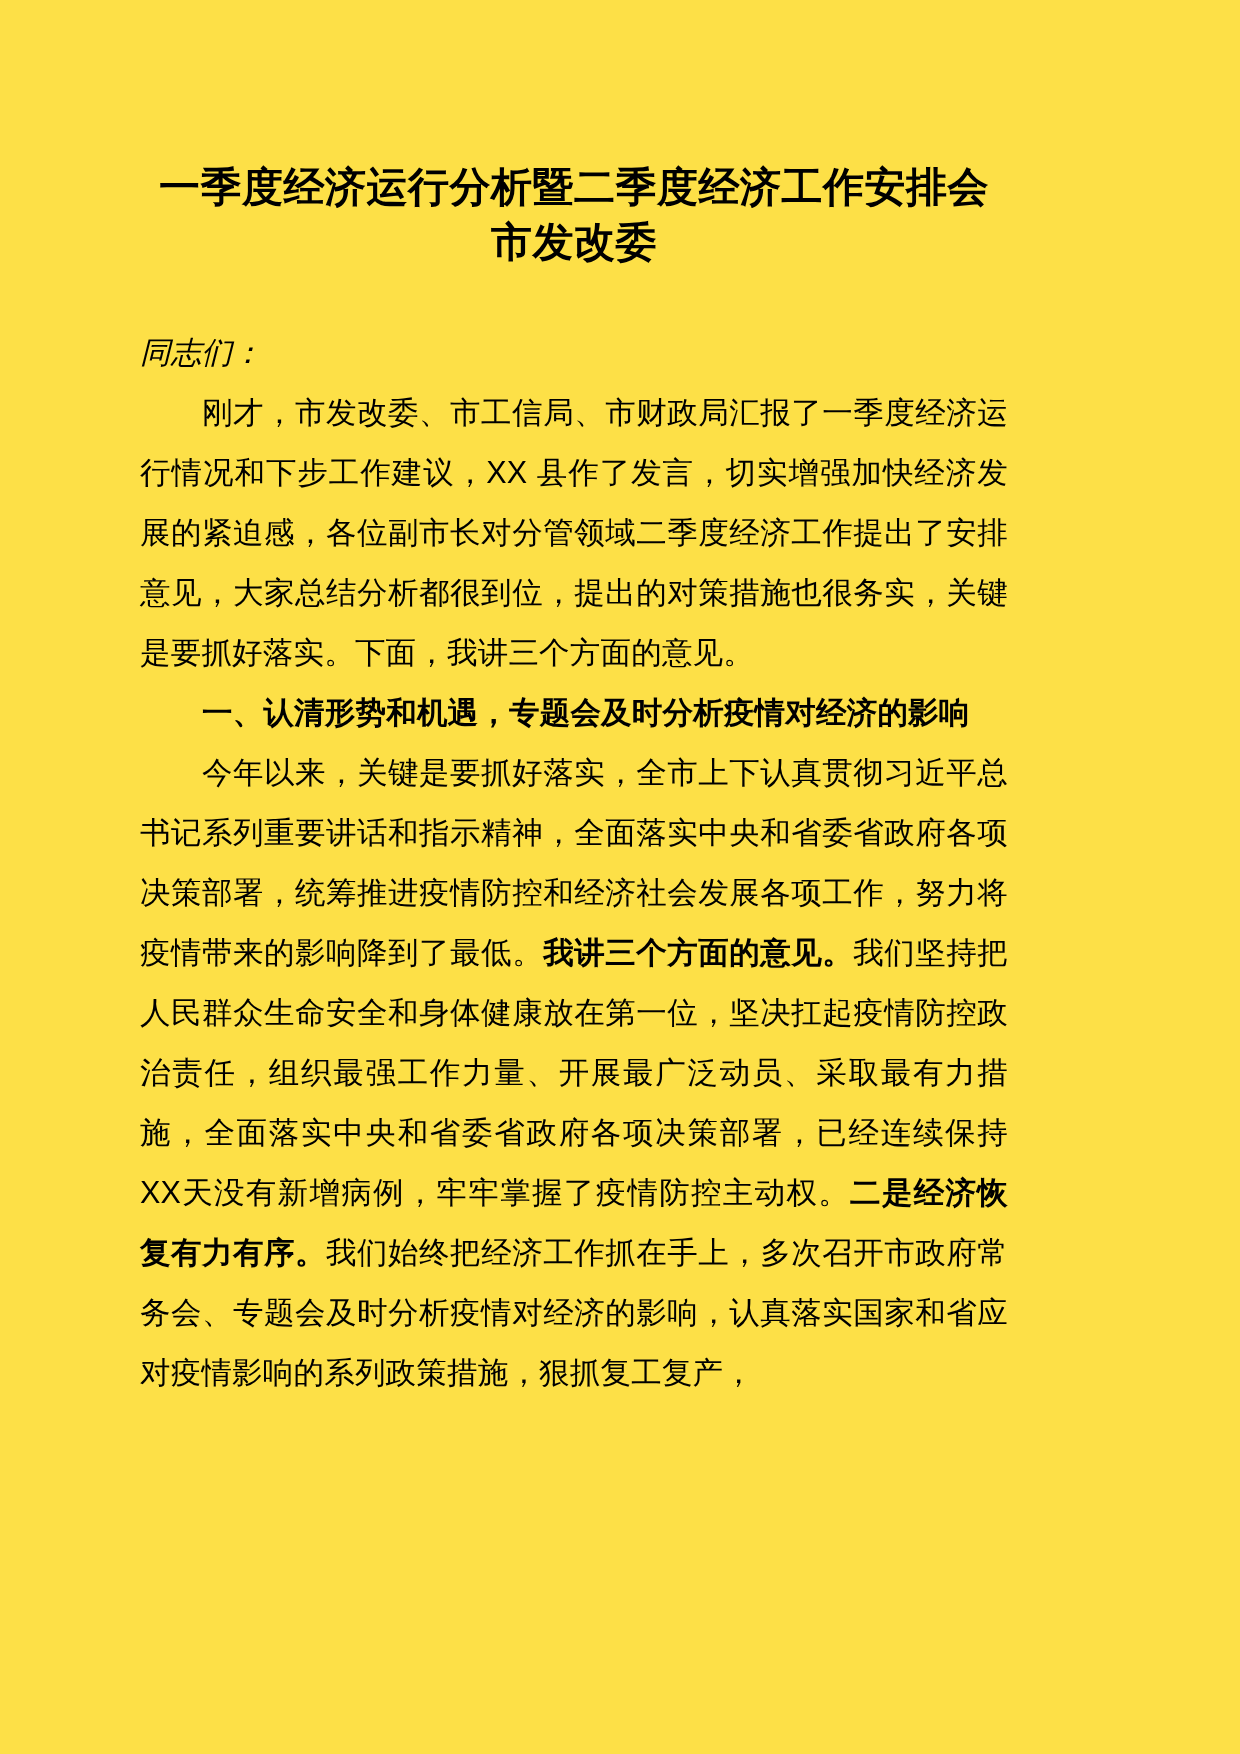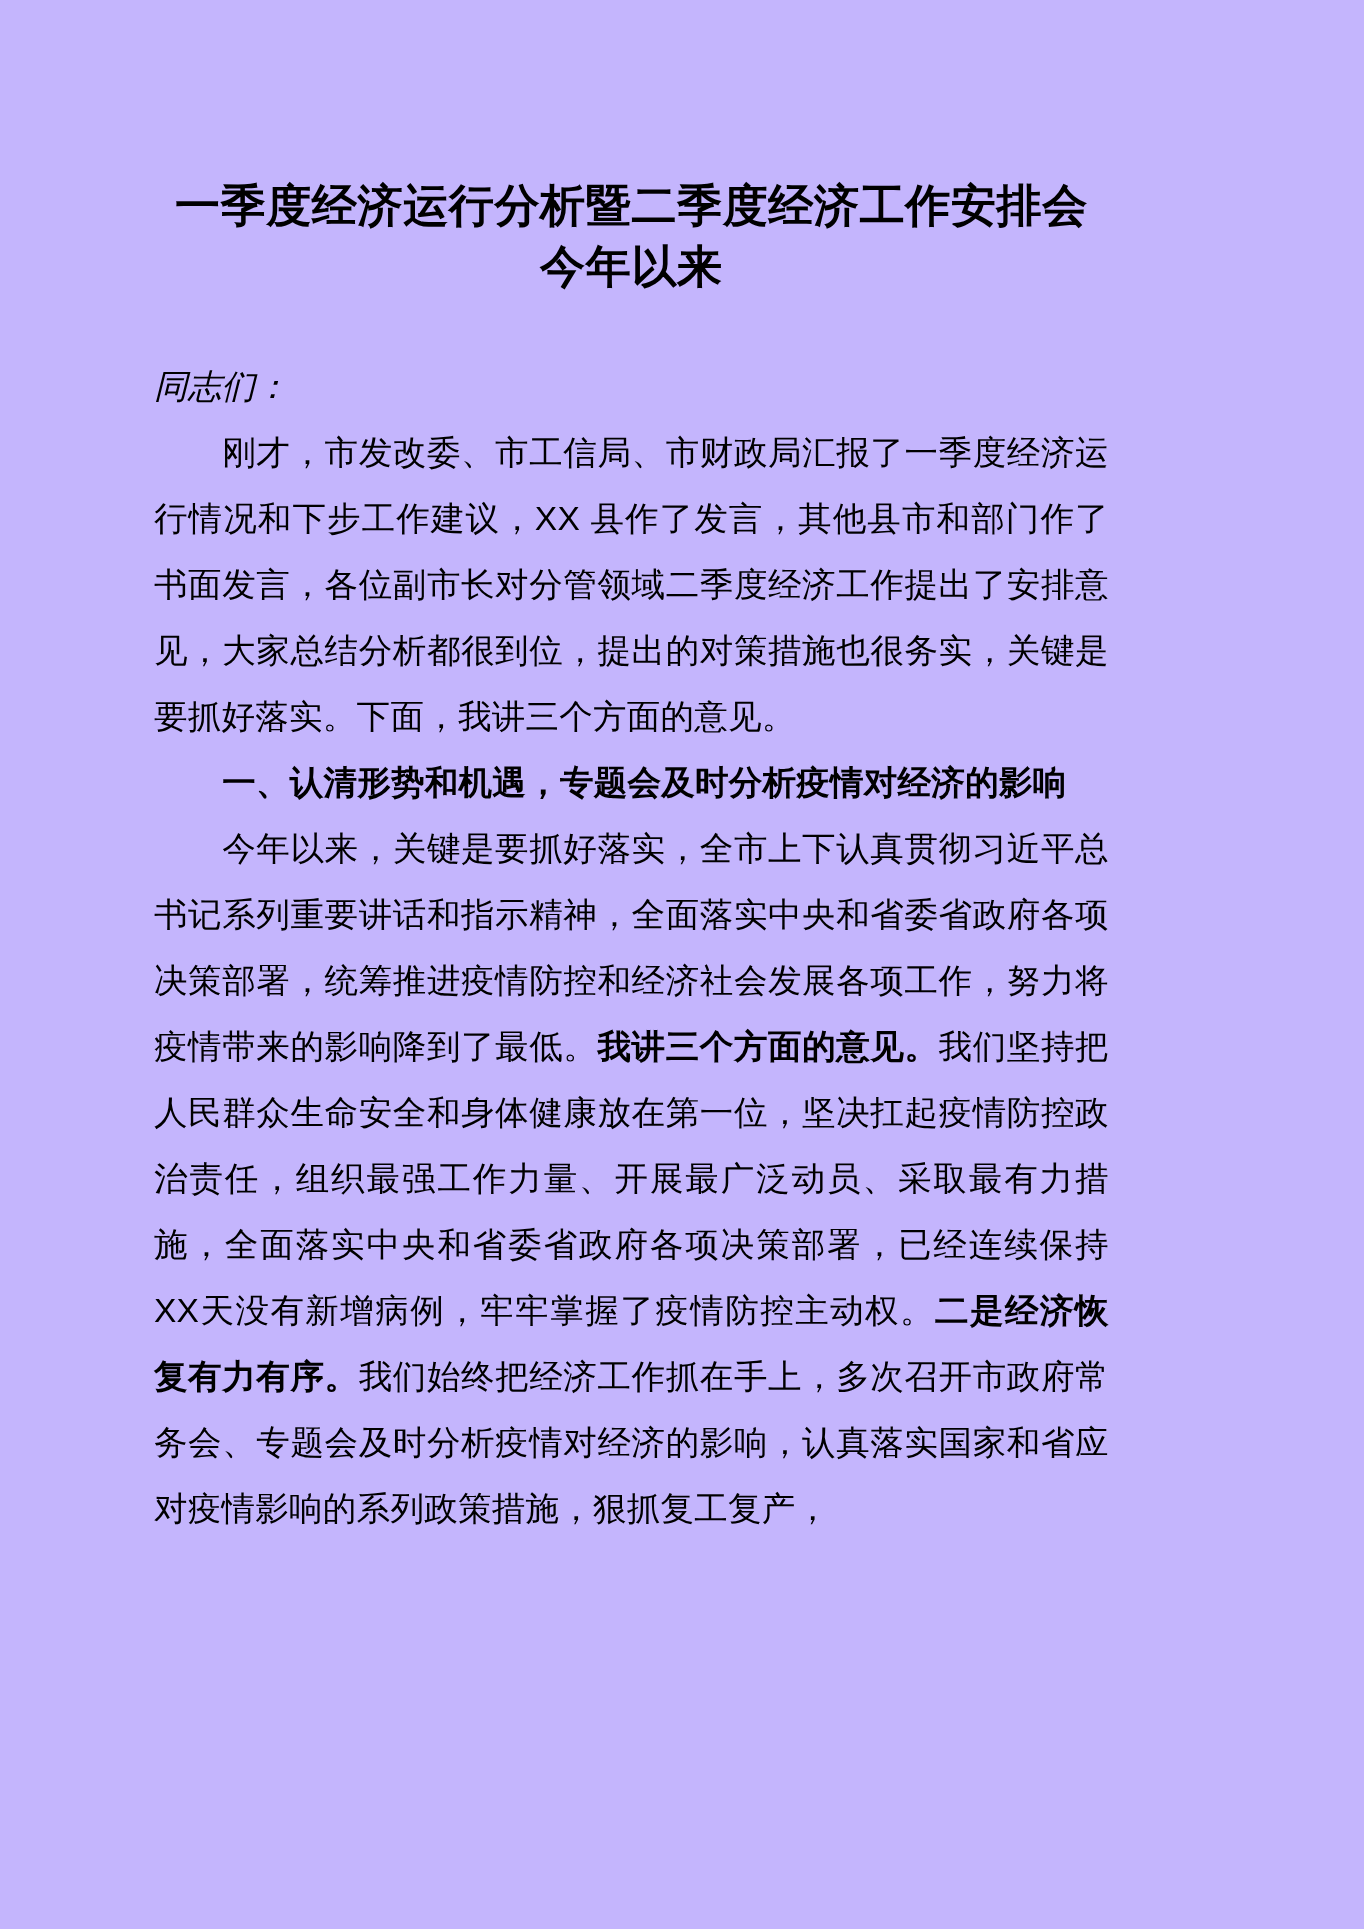--- a/index.html
+++ b/index.html
@@ -14,21 +14,21 @@
     color: #000000;
     overflow: hidden;
     position: relative;
   }
   .page {
     position: absolute;
     left: 0;
     top: 0;
     width: 1240px;
     height: 1754px;
-    background: #c4b5fd;
+    background: #fde047;
   }
   .content {
     position: absolute;
     left: 140px;
     top: 0;
     width: 868px;
   }
   .doc-title {
     margin: 0;
     padding-top: 160px;
@@ -69,25 +69,25 @@
   }
 </style>
 </head>
 <body>
 
 <div class="page">
   <div class="content">
 
     <h1 class="doc-title">
       <span style="display: block;">一季度经济运行分析暨二季度经济工作安排会</span>
-      <span style="display: block;">今年以来</span>
+      <span style="display: block;">市发改委</span>
     </h1>
 
     <p class="salutation">同志们：</p>
 
-    <p class="para"><span>刚才，市发改委、市工信局、市财政局汇报了一季度经济运行情况和下步工作建议，XX 县作了发言，其他县市和部门作了书面发言，各位副市长对分管领域二季度经济工作提出了安排意见，大家总结分析都很到位，提出的对策措施也很务实，关键是要抓好落实。下面，我讲三个方面的意见。</span></p>
+    <p class="para"><span>刚才，市发改委、市工信局、市财政局汇报了一季度经济运行情况和下步工作建议，XX 县作了发言，切实增强加快经济发展的紧迫感，各位副市长对分管领域二季度经济工作提出了安排意见，大家总结分析都很到位，提出的对策措施也很务实，关键是要抓好落实。下面，我讲三个方面的意见。</span></p>
 
     <p class="heading-num"><span>一、认清形势和机遇，专题会及时分析疫情对经济的影响</span></p>
 
     <p class="para"><span>今年以来，关键是要抓好落实，全市上下认真贯彻习近平总书记系列重要讲话和指示精神，全面落实中央和省委省政府各项决策部署，统筹推进疫情防控和经济社会发展各项工作，努力将疫情带来的影响降到了最低。</span><b class="emph">我讲三个方面的意见。</b><span>我们坚持把人民群众生命安全和身体健康放在第一位，坚决扛起疫情防控政治责任，组织最强工作力量、开展最广泛动员、采取最有力措施，全面落实中央和省委省政府各项决策部署，已经连续保持XX天没有新增病例，牢牢掌握了疫情防控主动权。</span><b class="emph">二是经济恢复有力有序。</b><span>我们始终把经济工作抓在手上，多次召开市政府常务会、专题会及时分析疫情对经济的影响，认真落实国家和省应对疫情影响的系列政策措施，狠抓复工复产，</span></p>
 
   </div>
 </div>
 
 </body></html>

